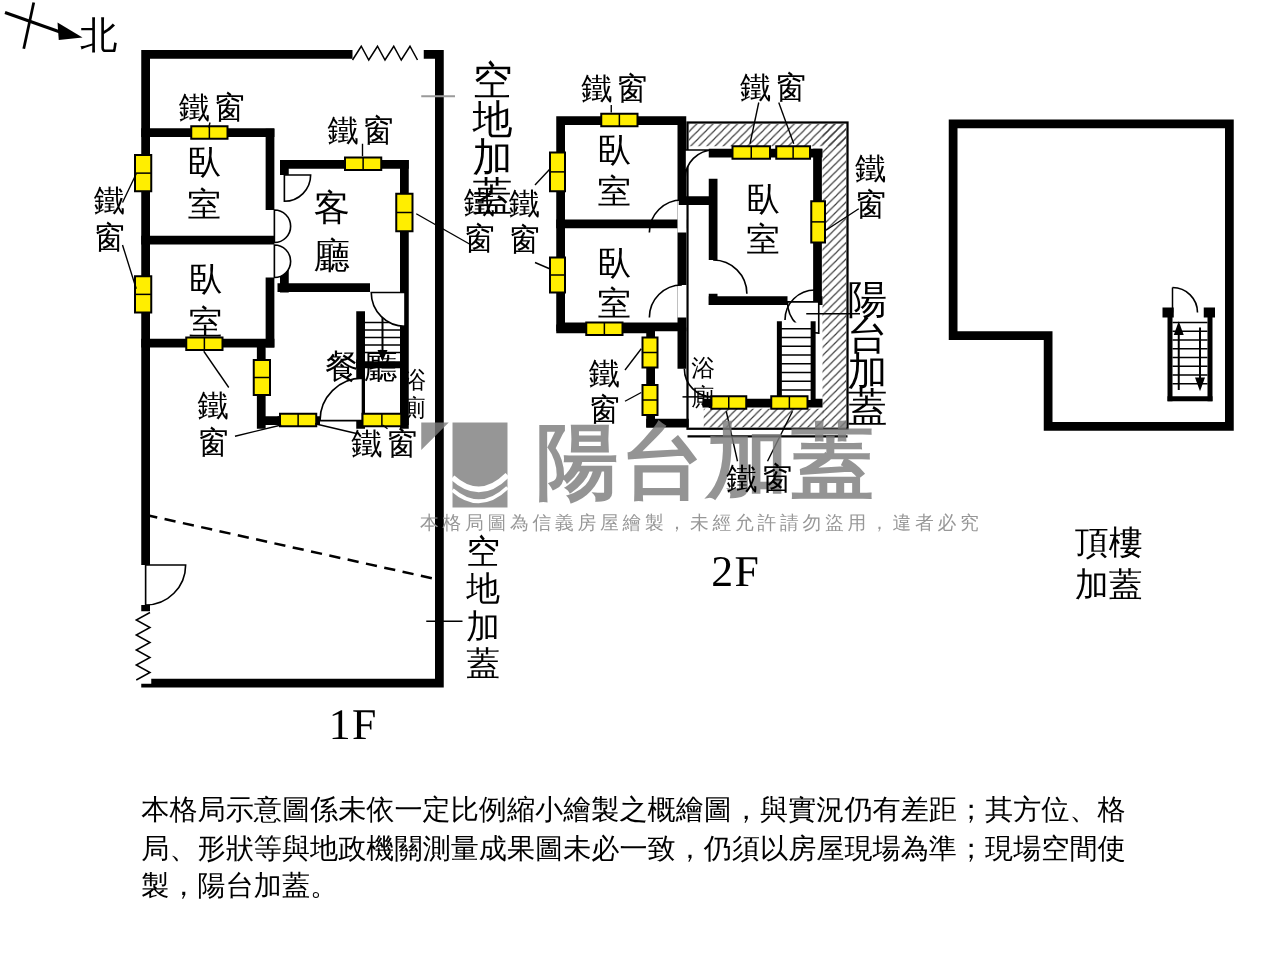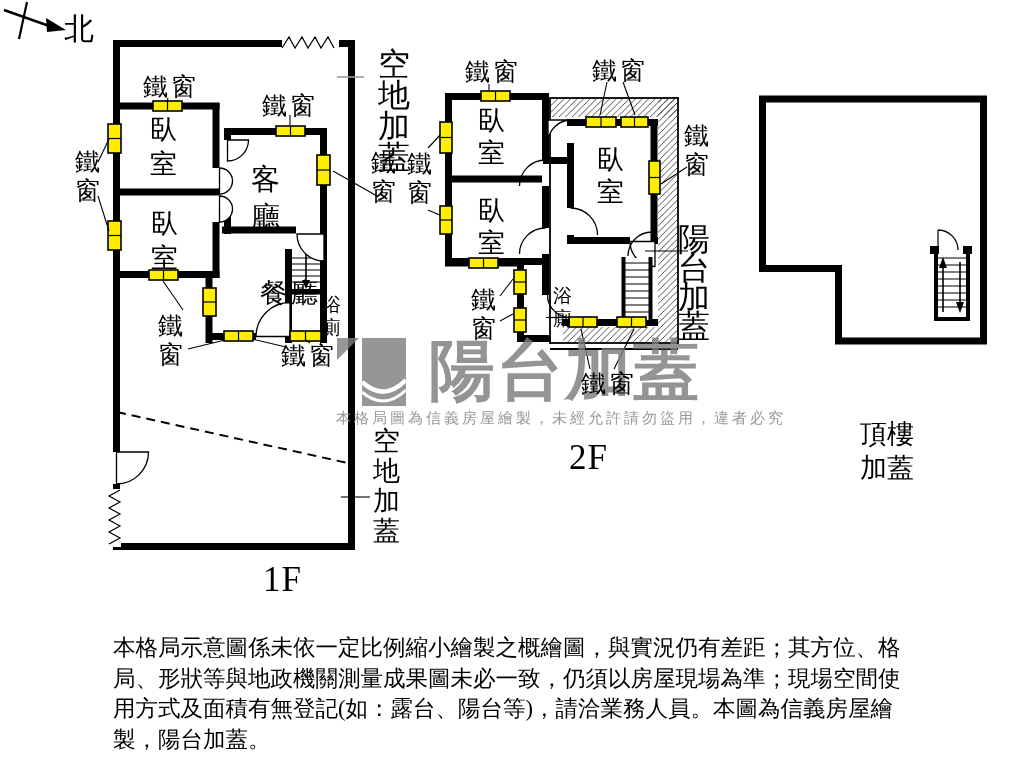--- a/index.html
+++ b/index.html
@@ -254,21 +254,21 @@
 
   <div class="lbl iw-h" style="left:143px;top:73px;">鐵窗</div>
   <div class="lbl iw-h" style="left:262px;top:92px;">鐵窗</div>
   <div class="lbl iw-v v" style="left:74px;top:147px;">鐵窗</div>
   <div class="lbl iw-v v" style="left:157px;top:311px;">鐵窗</div>
   <div class="lbl iw-h" style="left:281px;top:342px;">鐵窗</div>
   <div class="lbl iw-v v" style="left:370px;top:148px;">鐵窗</div>
 
   <div class="lbl room-v v" style="left:149px;top:112px;">臥室</div>
   <div class="lbl room-v v" style="left:150px;top:206px;">臥室</div>
-  <div class="lbl living v" style="left:250px;top:160px;">客廳</div>
+  <div class="lbl living v" style="left:250px;top:148px;">客廳</div>
   <div class="lbl dining" style="left:221px;top:278px;">餐廳</div>
   <div class="lbl bath v" style="left:293px;top:293px;">浴廁</div>
 
   <div class="lbl note4 v" style="left:365px;top:49px;">空地加蓋</div>
   <div class="lbl vland v" style="left:372px;top:426px;">空地加蓋</div>
   <div class="lbl floor-big" style="left:227px;top:560px;margin-left:36px;">1F</div>
 
   <div class="lbl iw-v v" style="left:406px;top:149px;">鐵窗</div>
   <div class="lbl iw-h" style="left:465px;top:58px;">鐵窗</div>
   <div class="lbl iw-h" style="left:592px;top:57px;">鐵窗</div>
@@ -282,17 +282,16 @@
   <div class="lbl bath v" style="left:524px;top:284px;">浴廁</div>
 
   <div class="lbl note4 v" style="left:665px;top:225px;line-height:29px;">陽台加蓋</div>
   <div class="lbl floor-big" style="left:569px;top:438px;">2F</div>
 
   <div class="lbl note4 v" style="left:858px;top:417px;line-height:34px;font-size:27px;">頂樓加蓋</div>
 
   <div id="disclaimer">
     <div class="disc-line">本格局示意圖係未依一定比例縮小繪製之概繪圖，與實況仍有差距；其方位、格</div>
     <div class="disc-line">局、形狀等與地政機關測量成果圖未必一致，仍須以房屋現場為準；現場空間使</div>
-    <div class="disc-line">用方式及面積有無登記(如：露台、陽台等)，請洽業務人員。本圖為信義房屋繪</div>
     <div class="disc-line">製，陽台加蓋。</div>
   </div>
 
 </div>
 
 </body></html>

